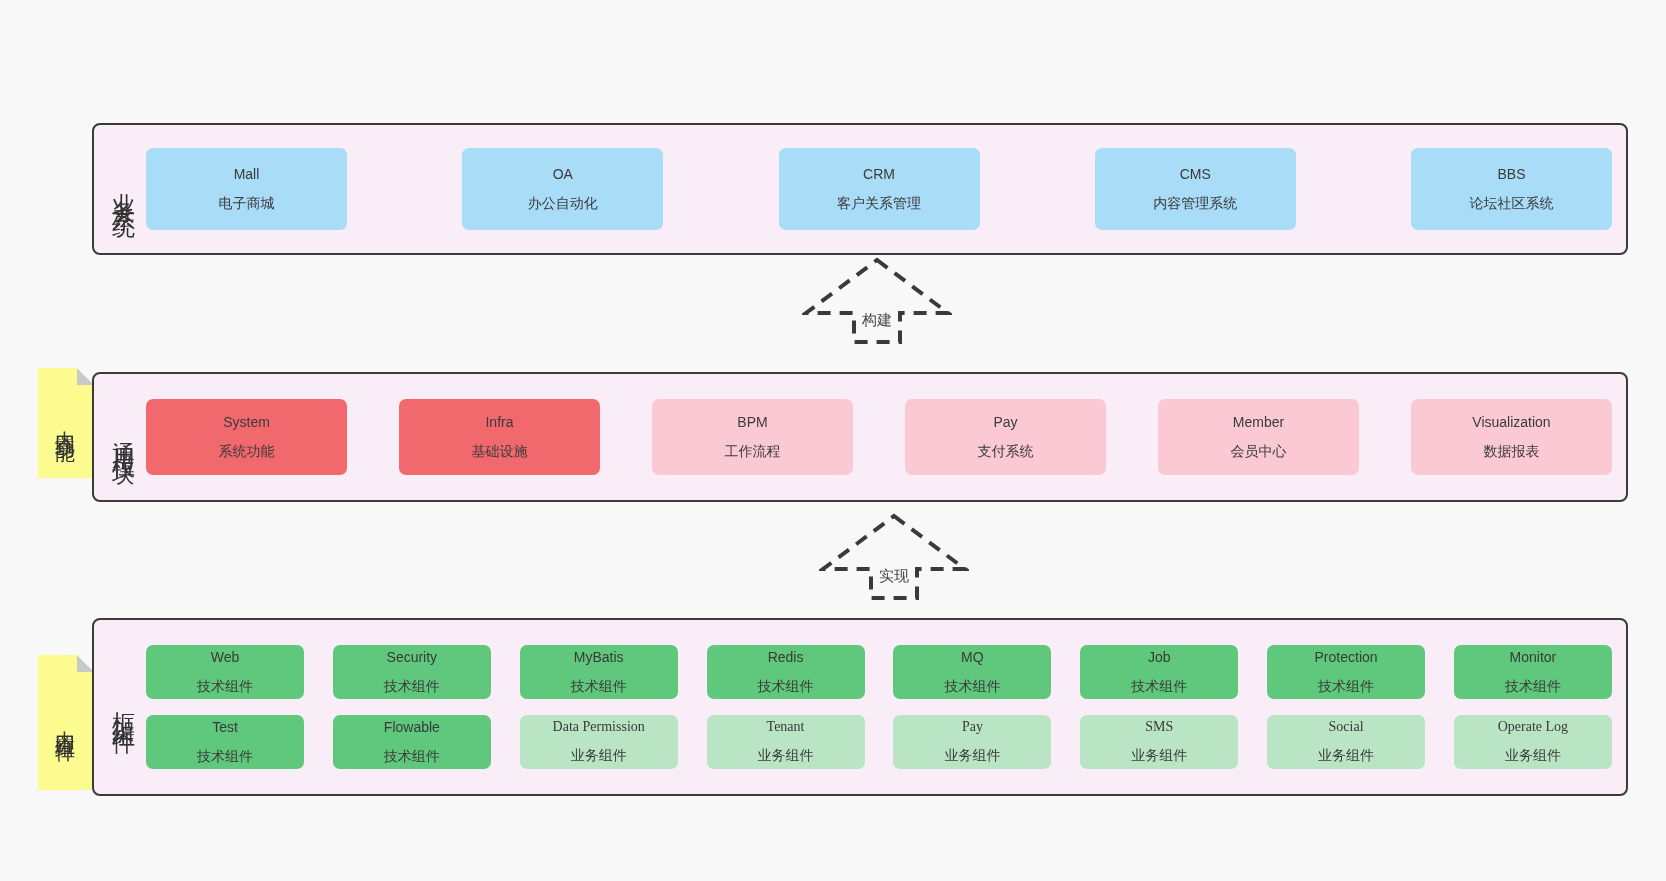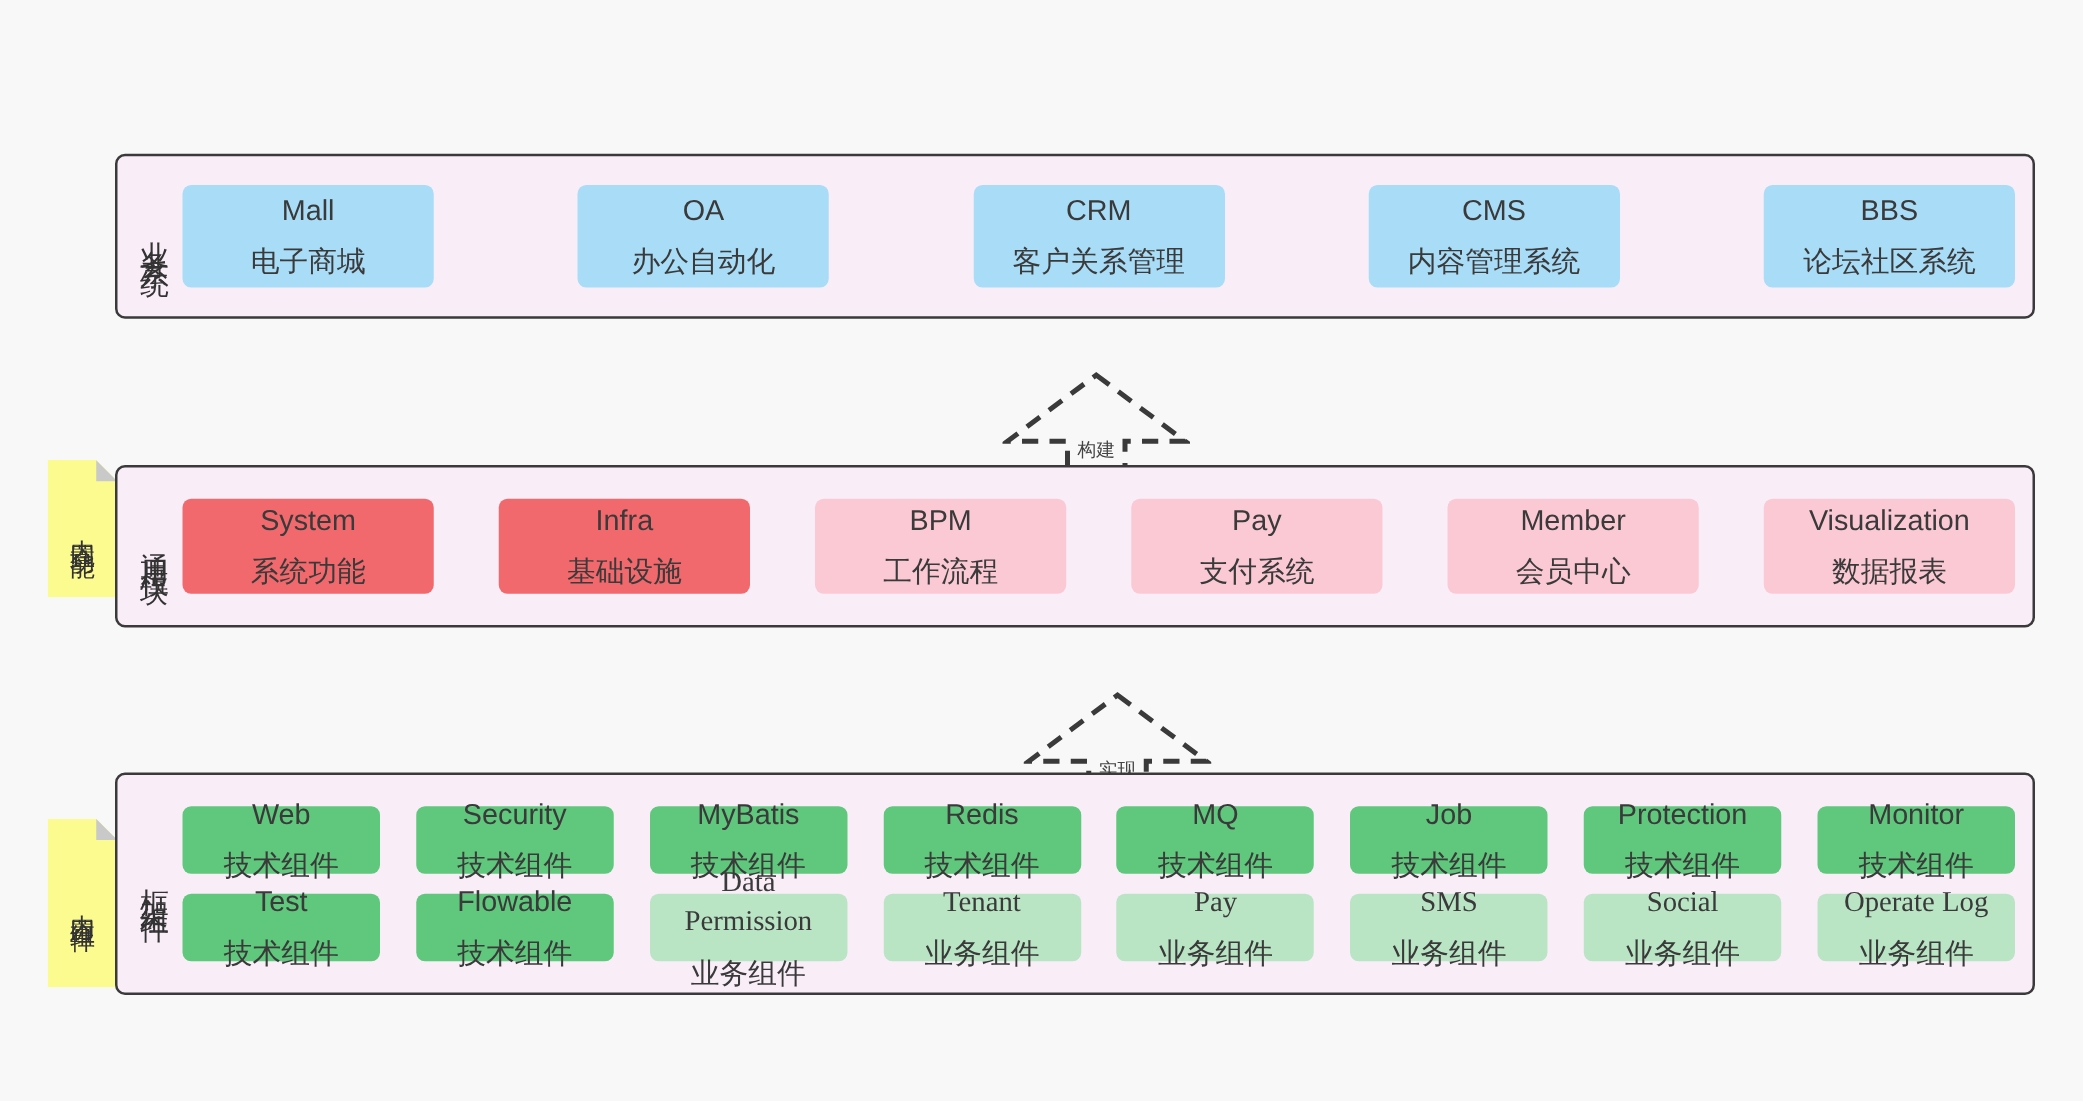--- a/index.html
+++ b/index.html
@@ -39,21 +39,21 @@
   .rows{
     flex:1;display:flex;flex-direction:column;justify-content:center;
     gap:16px;padding:0 14px 0 6px;min-width:0;
   }
   .row{display:flex;justify-content:space-between;align-items:stretch;}
 
   
   .box{
     border-radius:7px;
     display:flex;flex-direction:column;justify-content:center;align-items:center;
-    text-align:center;line-height:1.35;font-size:23px;color:var(--text);
+    text-align:center;line-height:1.35;font-size:14px;color:var(--text);
     padding:2px 16px;
     gap:10px;
   }
   .row-6 .box{width:201px;}
   .section-business .box{height:82px;}
   .section-modules .box{height:76px;}
   .row-8 .box{width:158px;height:54px;padding:2px 14px;}
   .blue{background:var(--blue);}
   .red{background:var(--red);text-align:right;}
   .pink{background:var(--pink);}
@@ -72,21 +72,21 @@
     border-bottom:17px solid var(--fold);border-right:17px solid transparent;
   }
   .sticky-modules{top:368px;height:110px;}
   .sticky-components{top:655px;height:135px;}
   .sticky-text{
     writing-mode:vertical-rl;text-orientation:upright;
     font-size:20px;letter-spacing:4px;color:#333;white-space:nowrap;
   }
 
   
-  .arrow{position:absolute;width:150px;height:90px;margin-top:40px;}
+  .arrow{position:absolute;width:150px;height:90px;}
   .arrow-build{left:802px;top:256px;}
   .arrow-implement{left:819px;top:512px;}
   .arrow svg{display:block;width:150px;height:90px;}
   .arrow-label{
     position:absolute;left:50%;top:55px;transform:translateX(-50%);
     background:var(--background);padding:0 3px;font-size:15px;color:#444;
     white-space:nowrap;
   }
 </style>
 </head>

